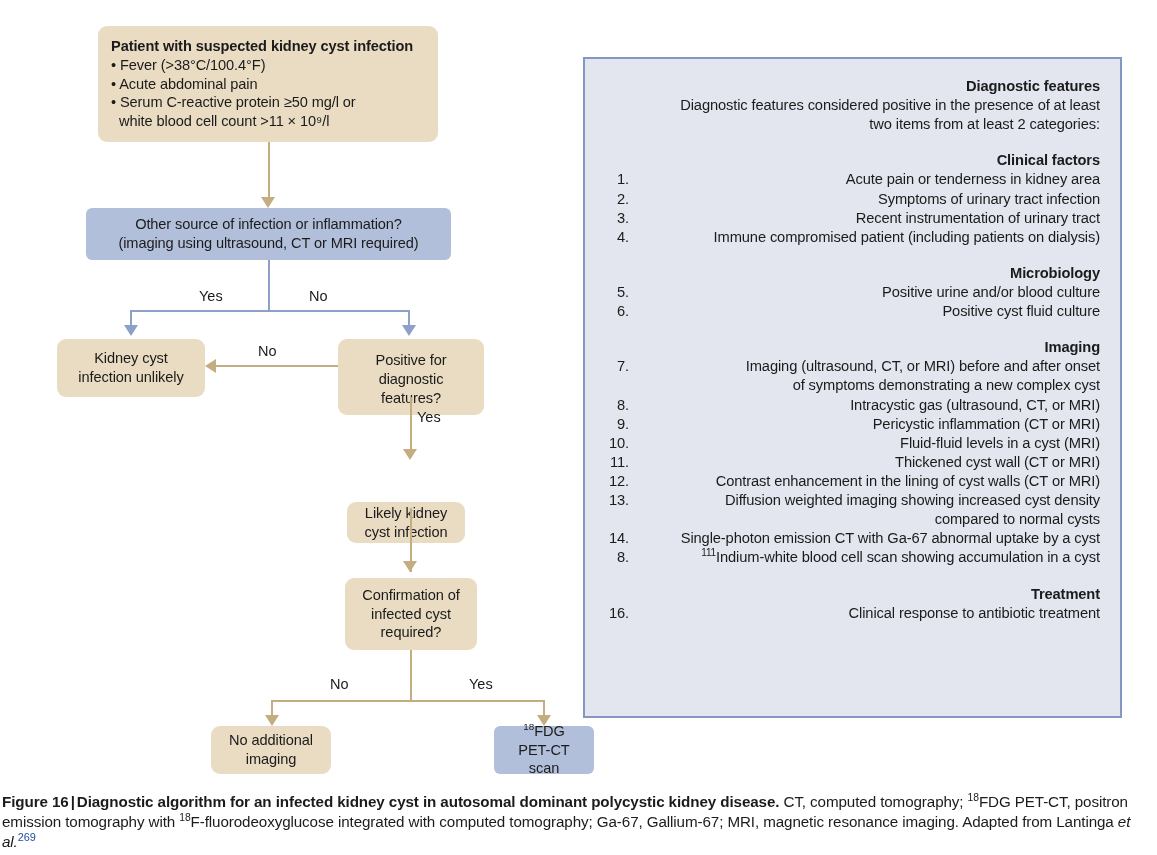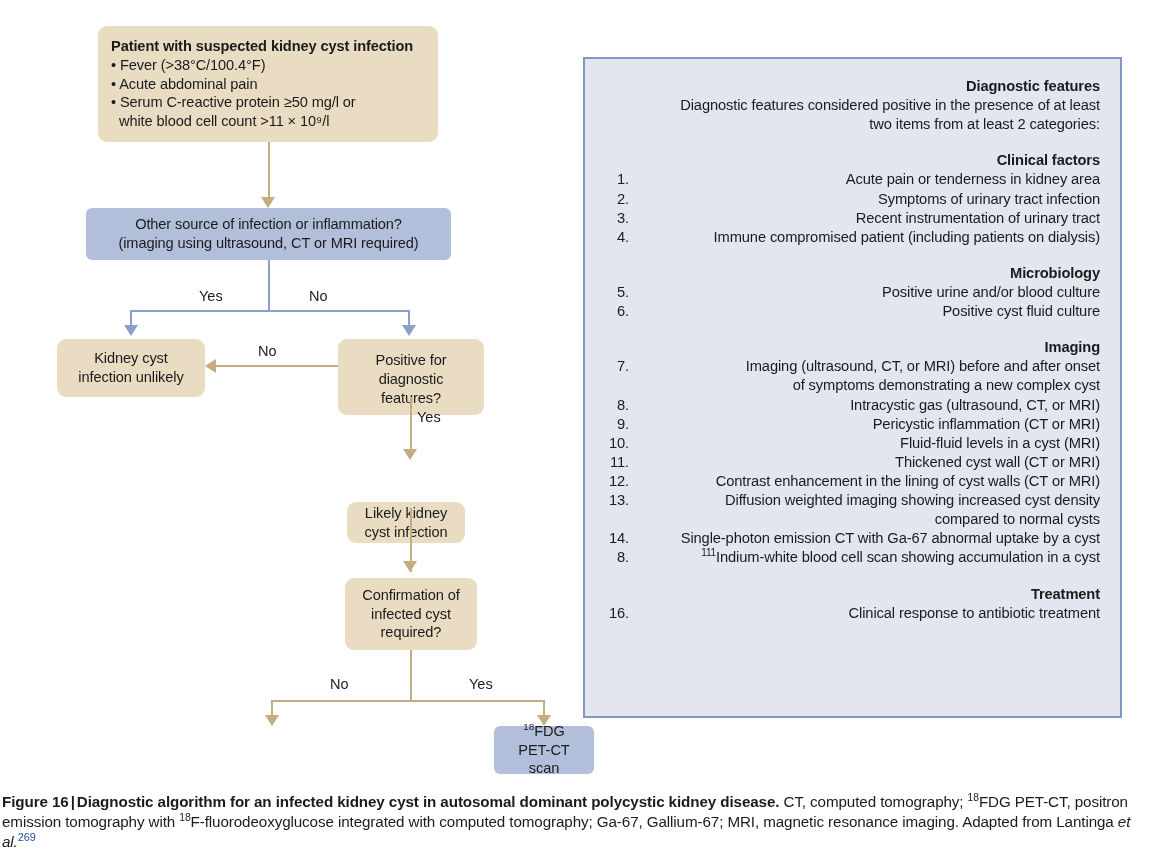--- a/index.html
+++ b/index.html
@@ -160,20 +160,24 @@
 
   <div class="vline tan-c" style="left:410px;top:650px;height:52px;"></div>
   <div class="hline tan-c" style="left:271px;top:700px;width:274px;"></div>
   <div class="vline tan-c" style="left:271px;top:700px;height:16px;"></div>
   <div class="vline tan-c" style="left:543px;top:700px;height:16px;"></div>
   <div class="arrow down tan-a" style="left:265px;top:715px;"></div>
   <div class="arrow down tan-a" style="left:537px;top:715px;"></div>
   <div class="edge-label" style="left:330px;top:676px;">No</div>
   <div class="edge-label" style="left:469px;top:676px;">Yes</div>
 
+  <div class="node tan" style="left:211px;top:726px;width:120px;height:48px;">
+    <div>No additional</div>
+    <div>imaging</div>
+  </div>
 
   <div class="node blue" style="left:494px;top:726px;width:100px;height:48px;">
     <div><sup>18</sup><span>FDG</span></div>
     <div>PET-CT scan</div>
   </div>
 
   <div id="features-panel">
     <div class="ttl">Diagnostic features</div>
     <div class="lead">Diagnostic features considered positive in the presence of at least</div>
     <div class="lead">two items from at least 2 categories:</div>

